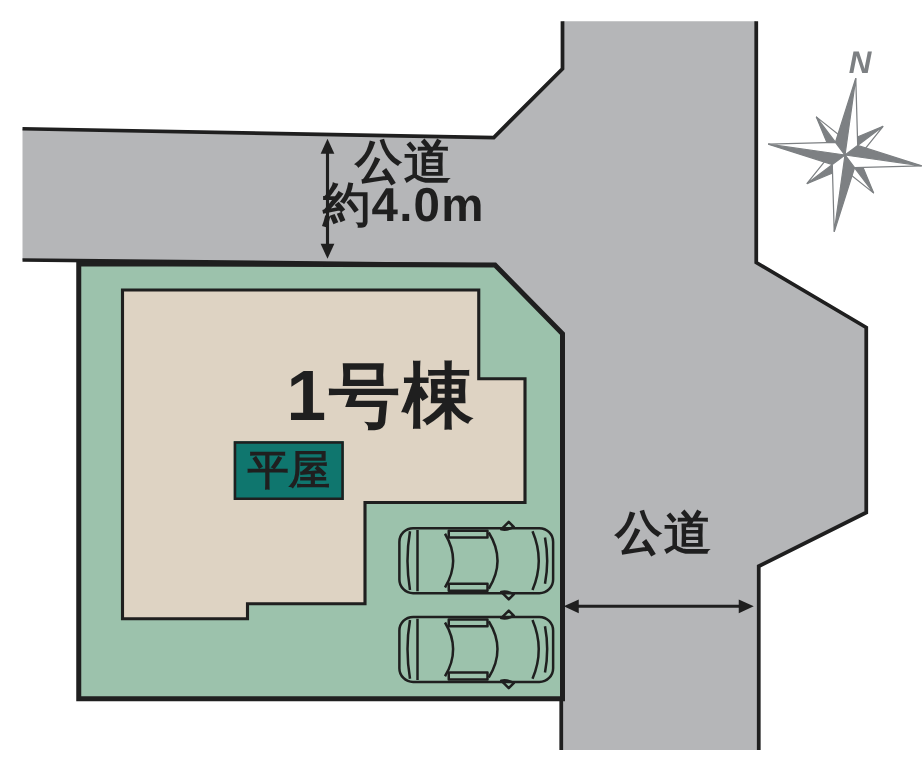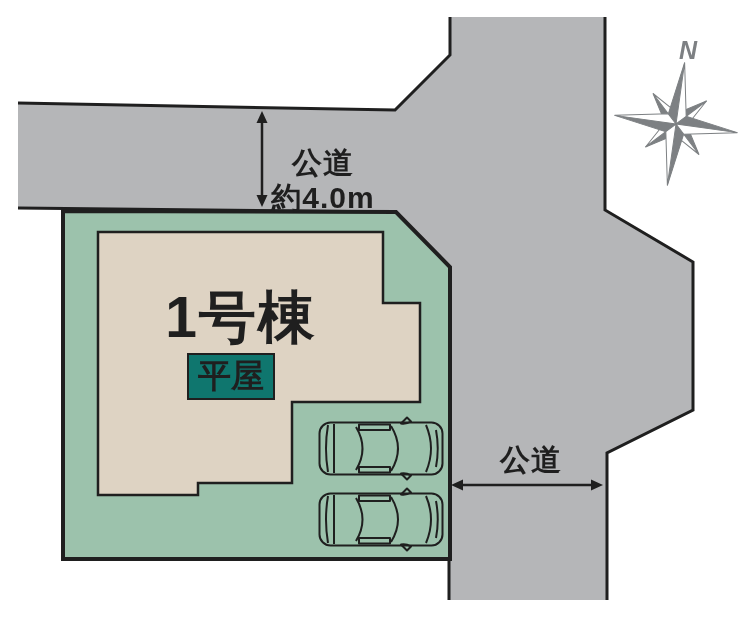--- a/index.html
+++ b/index.html
@@ -7,29 +7,28 @@
     position:relative;
     width:739px;height:621px;
     background:#ffffff;
     font-family:"Liberation Sans","DejaVu Sans",sans-serif;
     overflow:hidden;
   }
   .canvas svg{position:absolute;left:0;top:0;}
   .overlay{position:absolute;color:#1f1f1f;}
   .road-label{
     width:200px;text-align:center;
-    font-size:30px;font-weight:600;line-height:35px;
+    font-size:38px;font-weight:600;line-height:35px;
     letter-spacing:1px;
-    margin-top:32px;
   }
   .road-label-top{left:223px;top:113px;}
   .road-label-right{left:431px;top:409px;line-height:37px;}
   .building-name{
     left:101px;top:287px;width:280px;
-    text-align:center;font-size:57px;font-weight:700;
+    text-align:right;font-size:57px;font-weight:700;
     letter-spacing:2px;line-height:60px;
   }
   .type-box{
     left:187px;top:353px;width:88px;height:47px;
     border:2.5px solid #1f1f1f;box-sizing:border-box;
     text-align:center;font-size:33px;font-weight:600;line-height:41px;
     background:#0f766e;
   }
   .north-letter{
     left:666px;top:36px;width:44px;

